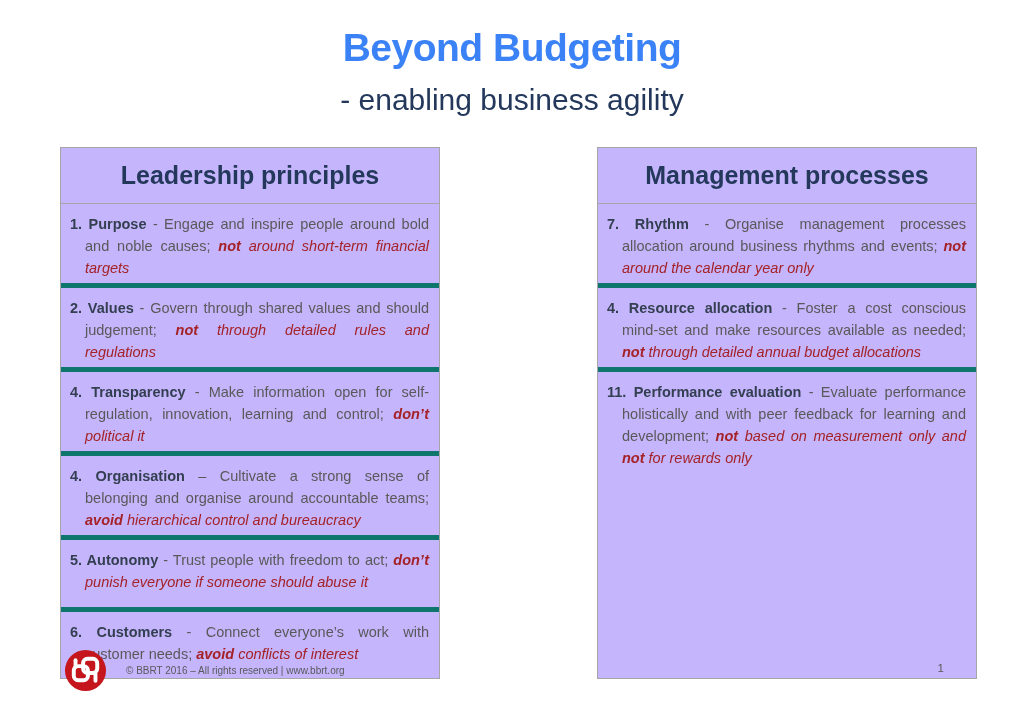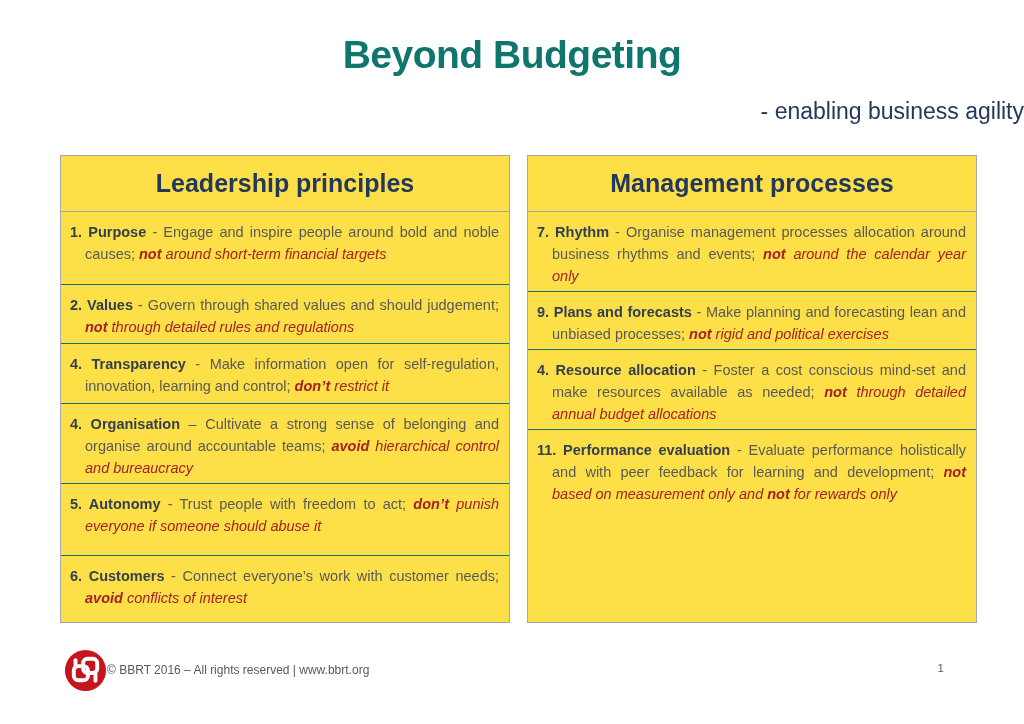--- a/index.html
+++ b/index.html
@@ -1,38 +1,38 @@
 <!DOCTYPE html>
 <html><head>
 <meta charset="utf-8">
 <style>
   html,body{margin:0;padding:0;}
   body{
     width:1024px;height:724px;background:#ffffff;position:relative;overflow:hidden;
     font-family:"Liberation Sans","DejaVu Sans",sans-serif;
   }
   .slide-title{
-    text-align:center;margin-top:33px;font-size:39px;font-weight:bold;
-    color:#0f766e;letter-spacing:-0.5px;
+    text-align:center;margin-top:26px;font-size:39px;font-weight:bold;
+    color:#3b82f6;letter-spacing:-0.5px;
   }
   .slide-subtitle{
-    text-align:right;margin-top:21px;font-size:23px;font-weight:400;color:#24385B;
+    text-align:center;margin-top:13px;font-size:30px;font-weight:400;color:#24385B;
   }
   .panels{
     display:flex;justify-content:space-between;
     padding:0 47px 0 60px;margin-top:30px;
   }
-  .panel{width:450px;border:1px solid #A6A6A6;box-sizing:border-box;background:#fde047;}
+  .panel{width:380px;border:1px solid #A6A6A6;box-sizing:border-box;background:#c4b5fd;}
   .panel-header{
     height:56px;display:flex;align-items:center;justify-content:center;
     font-size:25px;font-weight:bold;color:#24385B;
     border-bottom:1px solid #A6A6A6;box-sizing:border-box;
   }
   .panel-row{box-sizing:border-box;padding:9px 10px 4px 9px;}
-  .panel-row:not(:last-child){border-bottom:1px solid #0f766e;}
+  .panel-row:not(:last-child){border-bottom:5px solid #0f766e;}
   .item-text{
     font-size:14.5px;line-height:22px;color:#595959;
     text-align:justify;padding-left:15px;text-indent:-15px;
   }
   .term{font-weight:bold;color:#333F50;}
   .seg-neg{color:#A52228;font-style:italic;}
   .seg-neg-bold{font-weight:bold;}
   
   [data-rows="0"] .panel-row:nth-child(1){min-height:73px}
   [data-rows="0"] .panel-row:nth-child(2){min-height:59px}
@@ -43,61 +43,58 @@
   [data-rows="1"] .panel-row:nth-child(1){min-height:79px}
   [data-rows="1"] .panel-row:nth-child(2){min-height:56px}
   [data-rows="1"] .panel-row:nth-child(3){min-height:60px}
   [data-rows="1"] .panel-row:nth-child(4){min-height:76px}
   [data-rows="1"] .panel-row:nth-child(5){min-height:73px}
   [data-rows="1"] .panel-row:nth-child(6){min-height:64px}
   .footer{
     position:absolute;left:64px;right:0;top:648px;height:44px;
     display:flex;align-items:center;
   }
-  .copyright{font-size:12px;color:#595959;text-align:right;}
+  .copyright{margin-left:19px;font-size:10px;color:#595959;text-align:right;}
   .page-number{position:absolute;right:80px;top:14px;font-size:11.5px;color:#595959;}
 </style>
 </head>
 <body>
 
 <div class="slide-title">Beyond Budgeting</div>
 <div class="slide-subtitle">- enabling business agility</div>
 
 <div class="panels">
   <div class="panel">
     <div class="panel-header">Leadership principles</div>
     <div data-rows="0">
         <div class="panel-row">
           <div class="item-text"><span class="term">1. Purpose</span><span class="seg-plain"> - Engage and inspire people around bold and noble causes; </span><span class="seg-neg seg-neg-bold">not</span><span class="seg-neg"> around short-term financial targets</span></div>
         </div>
         <div class="panel-row">
           <div class="item-text"><span class="term">2. Values</span><span class="seg-plain"> - Govern through shared values and should judgement; </span><span class="seg-neg seg-neg-bold">not</span><span class="seg-neg"> through detailed rules and regulations</span></div>
         </div>
         <div class="panel-row">
-          <div class="item-text"><span class="term">4. Transparency</span><span class="seg-plain"> - Make information open for self-regulation, innovation, learning and control; </span><span class="seg-neg seg-neg-bold">don’t</span><span class="seg-neg"> restrict it</span></div>
+          <div class="item-text"><span class="term">4. Transparency</span><span class="seg-plain"> - Make information open for self-regulation, innovation, learning and control; </span><span class="seg-neg seg-neg-bold">don’t</span><span class="seg-neg"> political it</span></div>
         </div>
         <div class="panel-row">
           <div class="item-text"><span class="term">4. Organisation</span><span class="seg-plain"> – Cultivate a strong sense of belonging and organise around accountable teams; </span><span class="seg-neg seg-neg-bold">avoid</span><span class="seg-neg"> hierarchical control and bureaucracy</span></div>
         </div>
         <div class="panel-row">
           <div class="item-text"><span class="term">5. Autonomy</span><span class="seg-plain"> - Trust people with freedom to act; </span><span class="seg-neg seg-neg-bold">don’t</span><span class="seg-neg"> punish everyone if someone should abuse it</span></div>
         </div>
         <div class="panel-row">
           <div class="item-text"><span class="term">6. Customers</span><span class="seg-plain"> - Connect everyone’s work with customer needs; </span><span class="seg-neg seg-neg-bold">avoid</span><span class="seg-neg"> conflicts of interest</span></div>
         </div>
       </div>
   </div>
   <div class="panel">
     <div class="panel-header">Management processes</div>
     <div data-rows="1">
         <div class="panel-row">
           <div class="item-text"><span class="term">7. Rhythm</span><span class="seg-plain"> - Organise management processes allocation around business rhythms and events; </span><span class="seg-neg seg-neg-bold">not</span><span class="seg-neg"> around the calendar year only</span></div>
-        </div>
-        <div class="panel-row">
-          <div class="item-text"><span class="term">9. Plans and forecasts</span><span class="seg-plain"> - Make planning and forecasting lean and unbiased processes; </span><span class="seg-neg seg-neg-bold">not</span><span class="seg-neg"> rigid and political exercises</span></div>
         </div>
         <div class="panel-row">
           <div class="item-text"><span class="term">4. Resource allocation</span><span class="seg-plain"> - Foster a cost conscious mind-set and make resources available as needed; </span><span class="seg-neg seg-neg-bold">not</span><span class="seg-neg"> through detailed annual budget allocations</span></div>
         </div>
         <div class="panel-row">
           <div class="item-text"><span class="term">11. Performance evaluation</span><span class="seg-plain"> - Evaluate performance holistically and with peer feedback for learning and development; </span><span class="seg-neg seg-neg-bold">not</span><span class="seg-neg"> based on measurement only and </span><span class="seg-neg seg-neg-bold">not</span><span class="seg-neg"> for rewards only</span></div>
         </div>
       </div>
   </div>
 </div>

